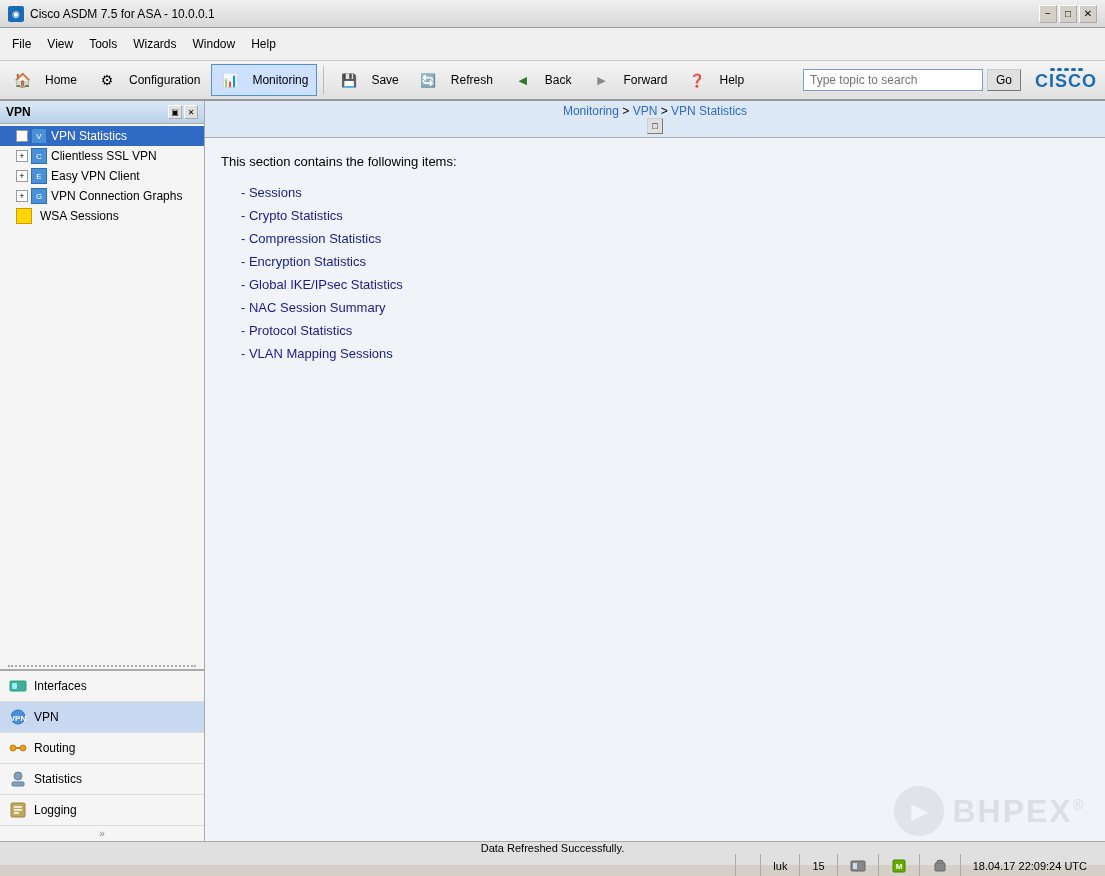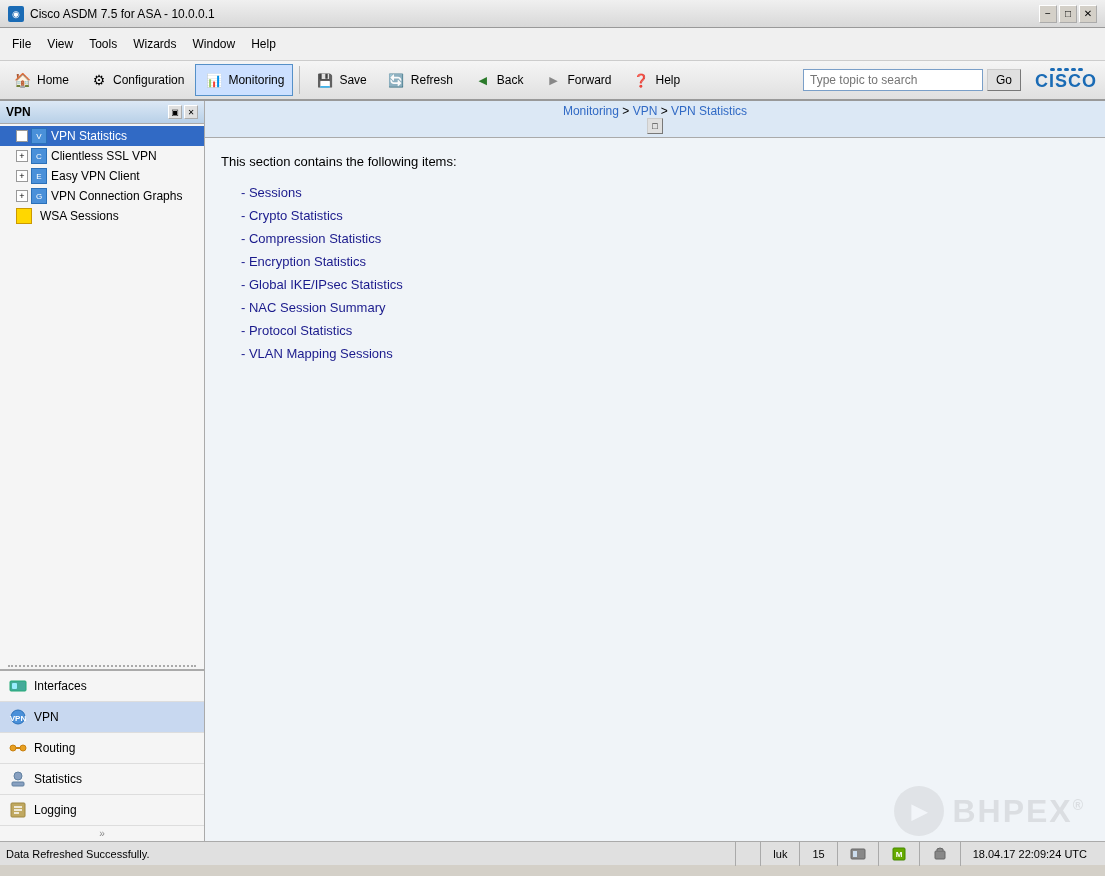--- a/index.html
+++ b/index.html
@@ -37,21 +37,21 @@
     .toolbar {
       background: linear-gradient(to bottom, #f5f5f5, #e0e0e0);
       height: 40px;
       display: flex;
       align-items: center;
       padding: 0 4px;
       gap: 2px;
       border-bottom: 2px solid #999;
     }
     .toolbar-btn {
-      display: flex; align-items: center; gap: 4px;
+      display: flex; align-items: center; gap: 12px;
       padding: 3px 8px; background: transparent; border: 1px solid transparent;
       cursor: pointer; font-size: 12px; height: 32px;
     }
     .toolbar-btn.active { background: #cce0ff; border-color: #5590c8; }
     .toolbar-icon { width: 20px; height: 20px; display: flex; align-items: center; justify-content: center; }
 
     
     .search-area {
       margin-left: auto;
       display: flex;
@@ -151,20 +151,21 @@
 
     
     .status-bar {
       background: #e0e0e0;
       height: 24px;
       display: flex;
       align-items: center;
       border-top: 1px solid #aaa;
       font-size: 11px;
       padding: 0 6px;
+      flex-direction: column;
     }
     .status-left { flex: 1; }
     .status-segments { display: flex; align-items: center; gap: 0; margin-left: auto; }
     .status-seg { padding: 0 12px; border-left: 1px solid #aaa; height: 24px; display: flex; align-items: center; }
 
     
     .icon-home::before { content: '🏠'; font-size: 14px; }
     .icon-config::before { content: '⚙'; font-size: 14px; }
     .icon-monitor::before { content: '📊'; font-size: 13px; }
     .icon-save::before { content: '💾'; font-size: 13px; }

